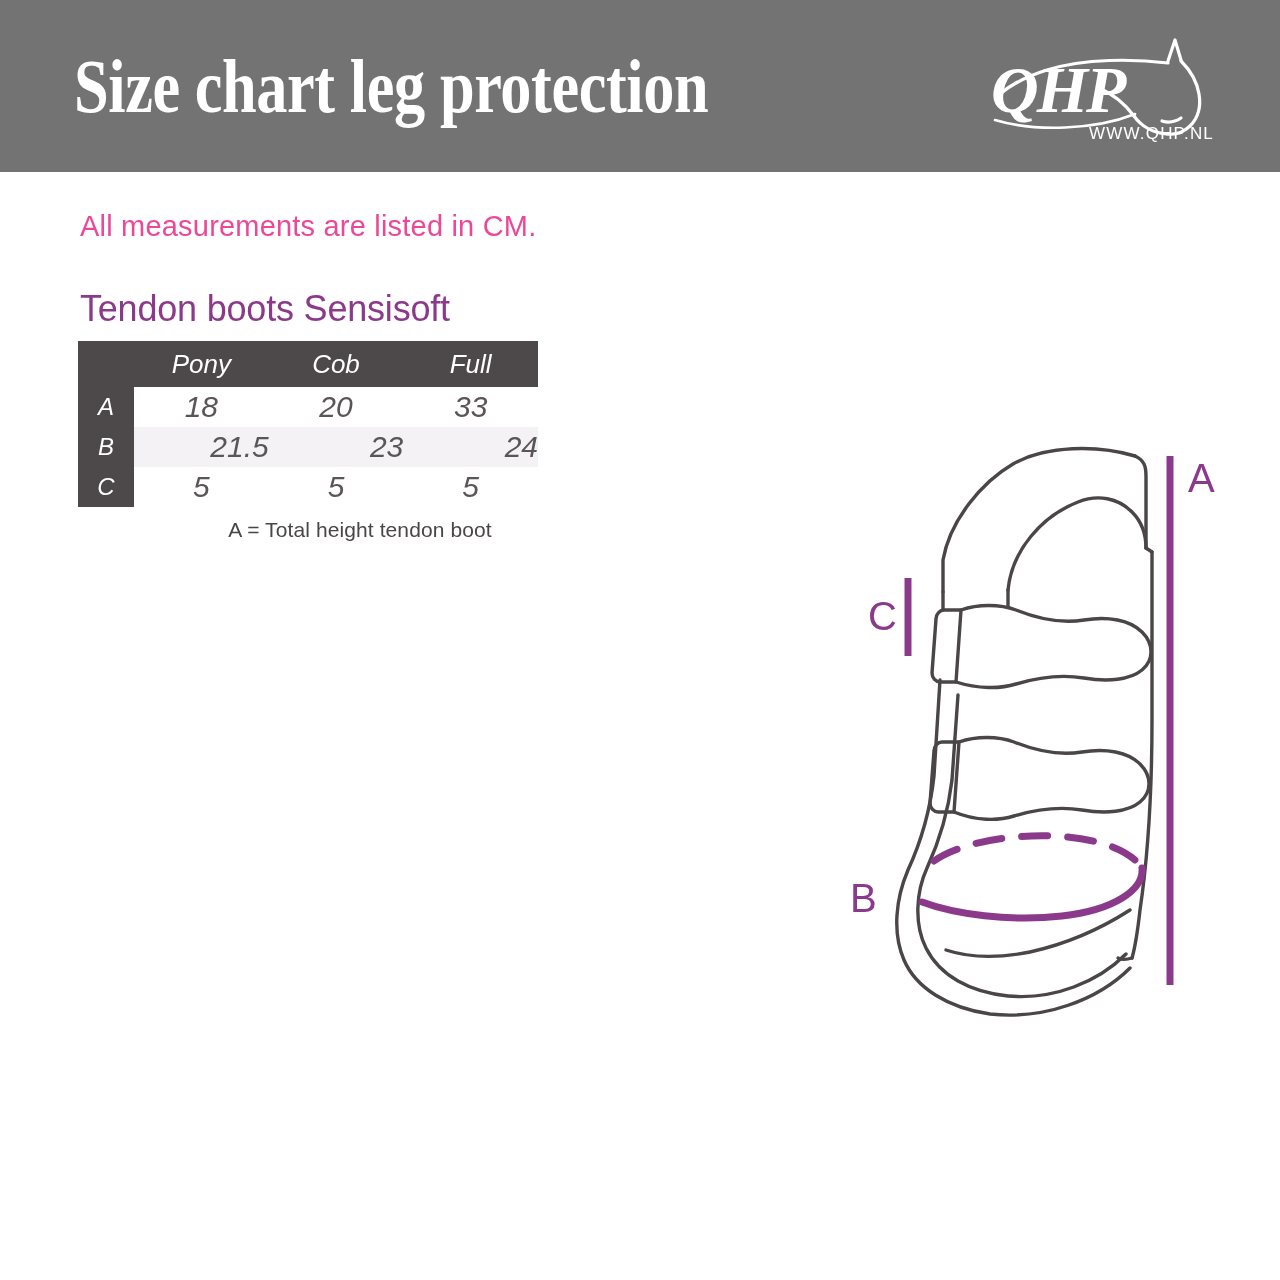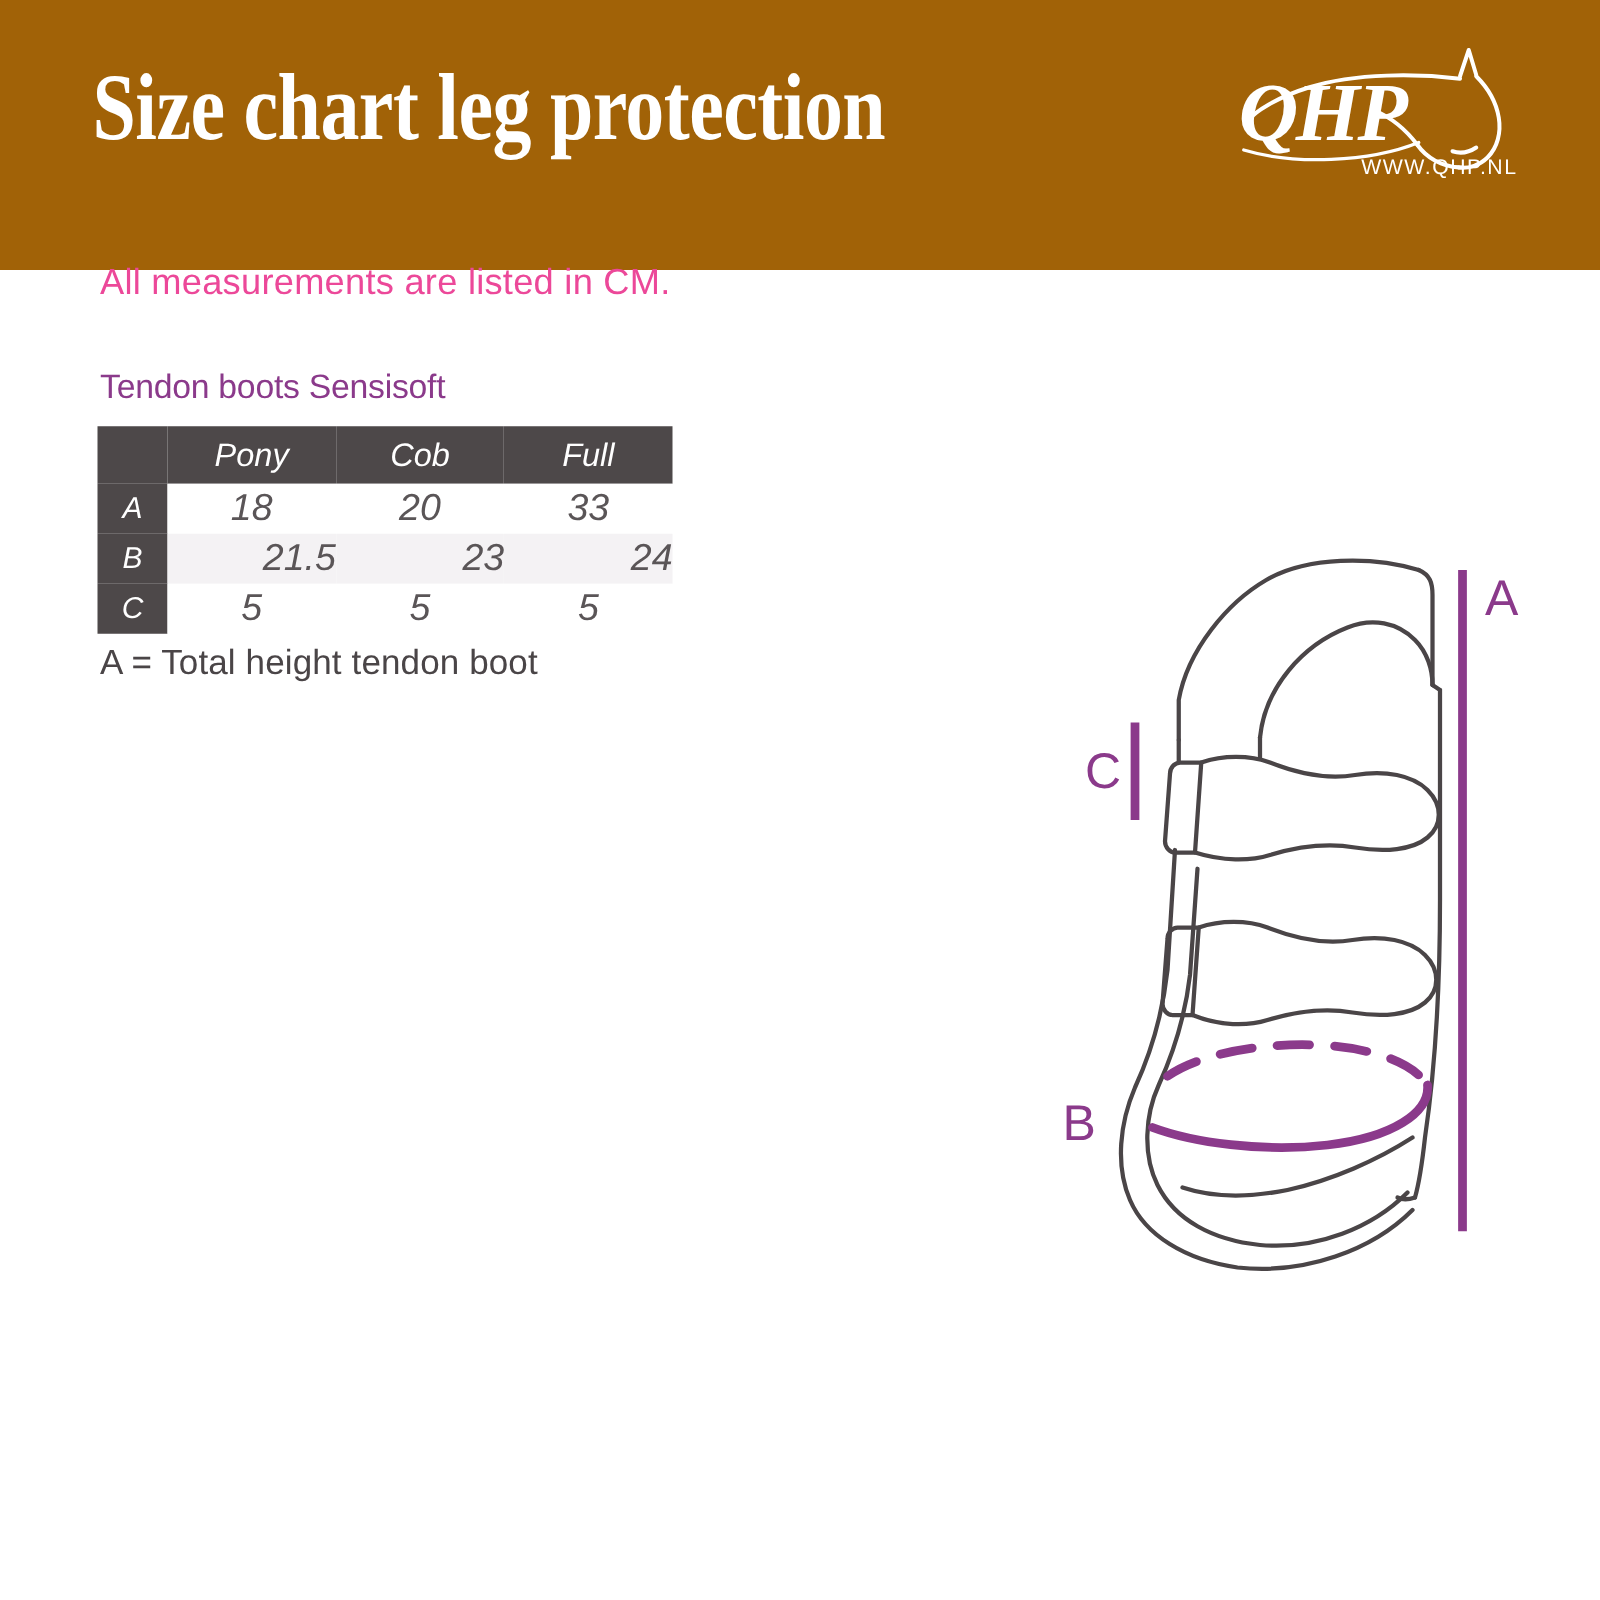--- a/index.html
+++ b/index.html
@@ -18,22 +18,22 @@
     height: 1280px;
     background: #ffffff;
   }
 
   
   #header-bar {
     position: absolute;
     left: 0;
     top: 0;
     width: 1280px;
-    height: 216px;
-    background: #a16207;
+    height: 172px;
+    background: #737373;
   }
 
   #page-title {
     position: absolute;
     left: 74px;
     top: 38px;
     font-family: "Liberation Serif", serif;
     font-size: 76px;
     line-height: 96px;
     font-weight: 700;
@@ -64,21 +64,21 @@
     color: #ec4899;
     letter-spacing: 0.2px;
     white-space: nowrap;
   }
 
   
   #product-title {
     position: absolute;
     left: 80px;
     top: 286px;
-    font-size: 27px;
+    font-size: 36px;
     line-height: 46px;
     color: #8b3a8b;
     letter-spacing: -0.2px;
     white-space: nowrap;
   }
 
   
   #size-table {
     position: absolute;
     left: 78px;
@@ -122,25 +122,26 @@
   }
 
   
   #legend {
     position: absolute;
     left: 80px;
     top: 514px;
     width: 560px;
   }
   .legend-line {
-    font-size: 28px;
+    font-size: 21px;
     line-height: 32px;
     color: #4a4547;
     letter-spacing: 0.1px;
     white-space: nowrap;
+    text-align: center;
   }
 
   
   #boot-diagram {
     position: absolute;
     left: 830px;
     top: 420px;
     width: 420px;
     height: 610px;
   }

